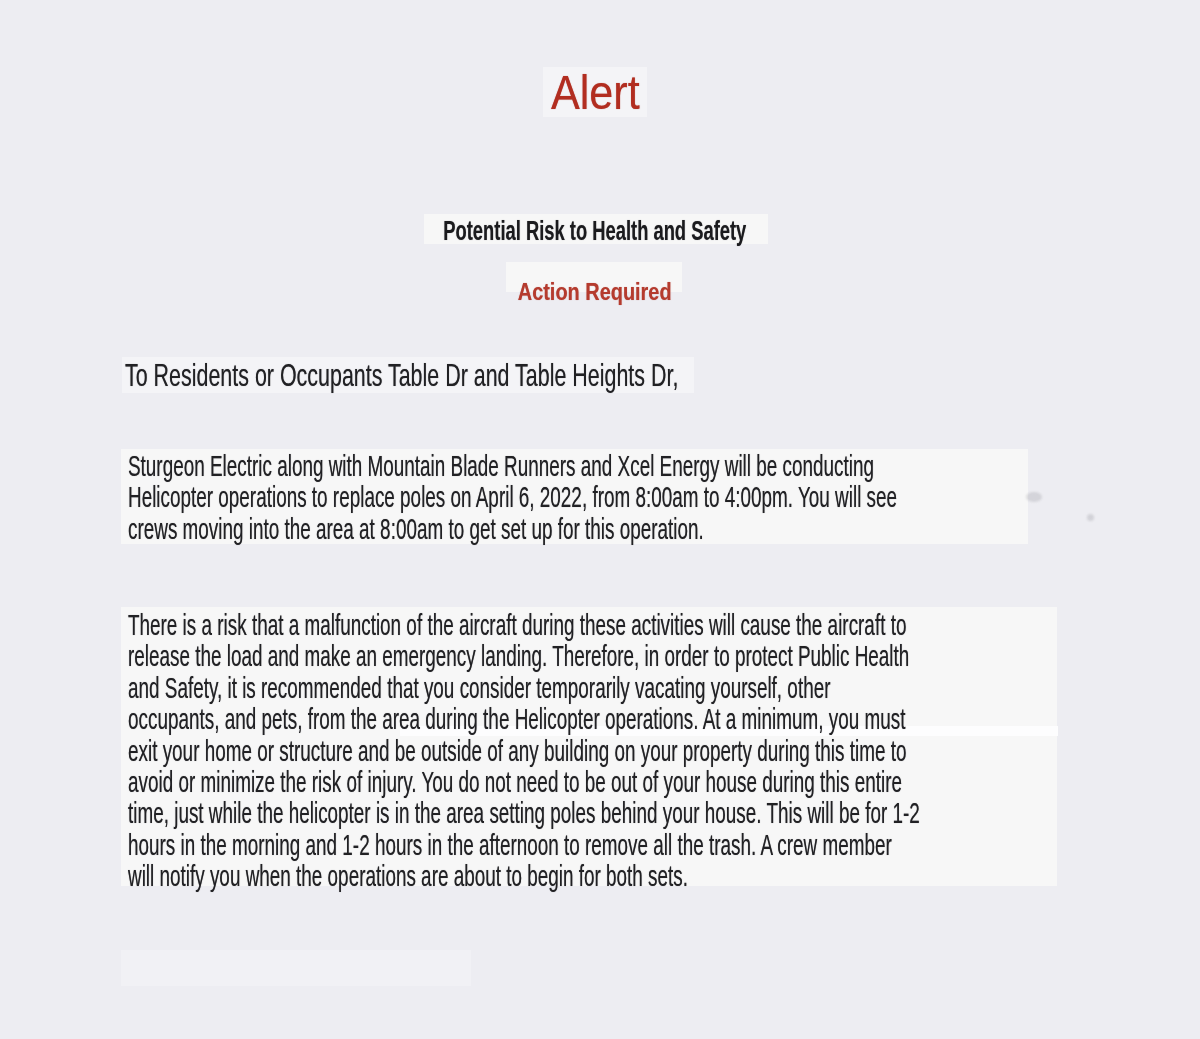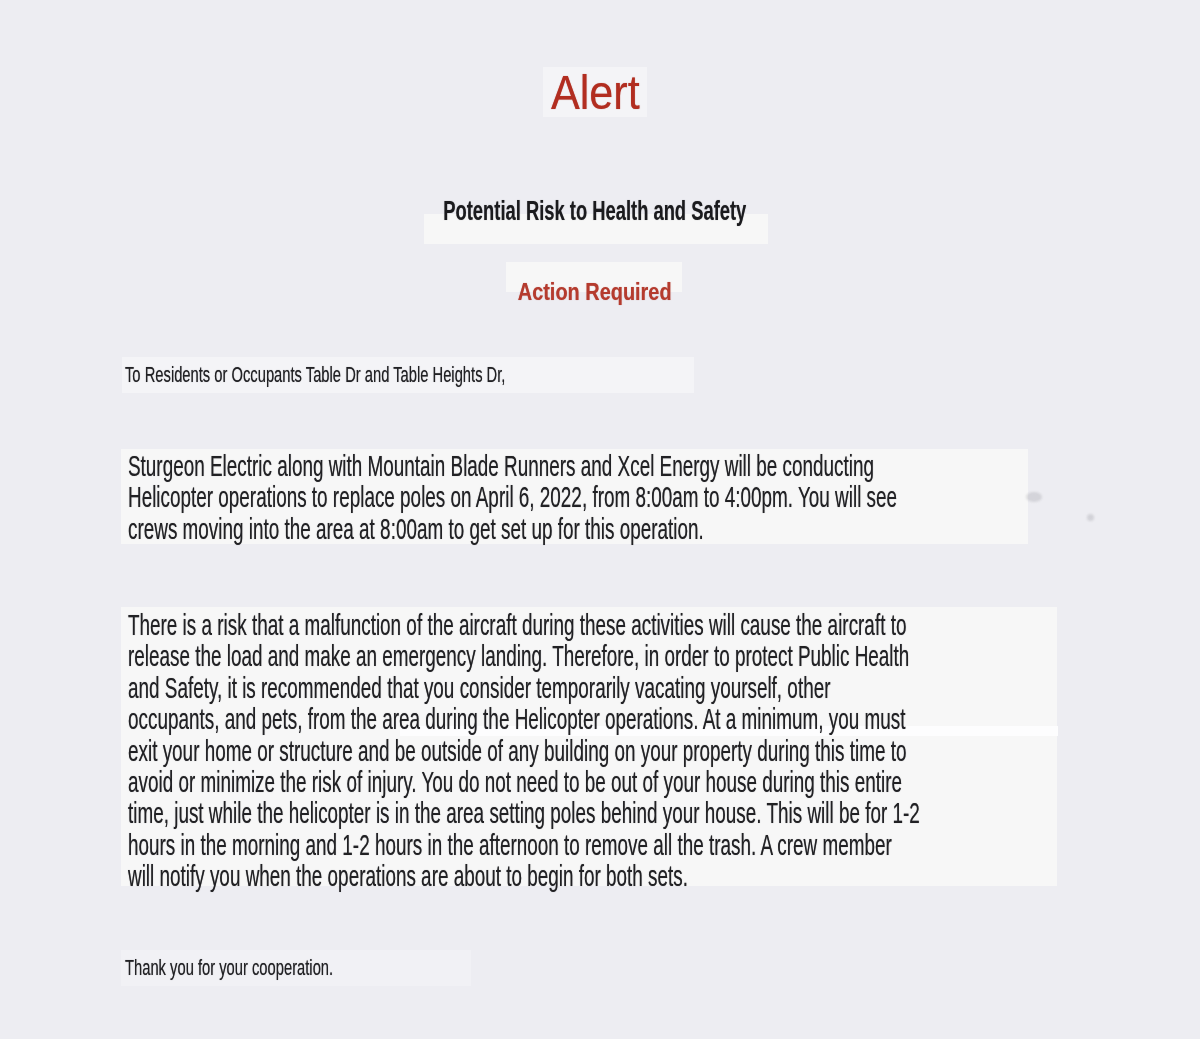--- a/index.html
+++ b/index.html
@@ -53,21 +53,21 @@
     margin-left: -11px;
     text-shadow: 0 0 1px rgba(163,52,40,0.6);
   }
   .body-line {
     height: 31.4px;
     line-height: 31.4px;
     font-size: 30px;
   }
   .body-line .cond { transform: scaleX(0.63); }
   .single-line {
-    font-size: 22px;
+    font-size: 32px;
     line-height: 34px;
   }
   .single-line .cond { transform: scaleX(0.67); }
 
   .streak { position: absolute; background: #fdfdfe; }
   .smudge { position: absolute; border-radius: 50%; }
   #smudge-1 { left: 1026px; top: 492px; width: 16px; height: 10px; background: rgba(125,125,132,0.22); filter: blur(1px); }
   #smudge-2 { left: 1087px; top: 514px; width: 7px; height: 7px; background: rgba(130,130,138,0.25); filter: blur(1px); }
 </style>
 </head>
@@ -81,21 +81,21 @@
   <div class="band soft" style="left:122px; top:357px; width:572px; height:36px;"></div>
   <div class="band" style="left:121px; top:449px; width:907px; height:95px;"></div>
   <div class="band" style="left:121px; top:607px; width:936px; height:279px;"></div>
   <div class="band faint" style="left:121px; top:950px; width:350px; height:36px;"></div>
   <div class="streak" style="left:400px; top:726px; width:658px; height:10px;"></div>
 
   <div class="scan-text centered" style="top:66px;">
     <span class="cond title-text">Alert</span>
   </div>
 
-  <div class="scan-text centered" style="top:196px;">
+  <div class="scan-text centered" style="top:216px;">
     <span class="cond subject-text">Potential Risk to Health and Safety</span>
   </div>
 
   <div class="scan-text centered" style="top:262px;margin-top:16px;">
     <span class="cond action-text">Action Required</span>
   </div>
 
   <div class="scan-text single-line" style="left:125px; top:358px;">
     <span class="cond">To Residents or Occupants Table Dr and Table Heights Dr,</span>
   </div>
@@ -111,20 +111,17 @@
     <div class="body-line"><span class="cond">release the load and make an emergency landing. Therefore, in order to protect Public Health</span></div>
     <div class="body-line"><span class="cond">and Safety, it is recommended that you consider temporarily vacating yourself, other</span></div>
     <div class="body-line"><span class="cond">occupants, and pets, from the area during the Helicopter operations. At a minimum, you must</span></div>
     <div class="body-line"><span class="cond">exit your home or structure and be outside of any building on your property during this time to</span></div>
     <div class="body-line"><span class="cond">avoid or minimize the risk of injury. You do not need to be out of your house during this entire</span></div>
     <div class="body-line"><span class="cond">time, just while the helicopter is in the area setting poles behind your house. This will be for 1-2</span></div>
     <div class="body-line"><span class="cond">hours in the morning and 1-2 hours in the afternoon to remove all the trash. A crew member</span></div>
     <div class="body-line"><span class="cond">will notify you when the operations are about to begin for both sets.</span></div>
   </div>
 
-  <div class="scan-text single-line" style="left:125px; top:951px;">
-    <span class="cond">Thank you for your cooperation.</span>
-  </div>
 
   <div class="smudge" id="smudge-1"></div>
   <div class="smudge" id="smudge-2"></div>
 
 </div>
 
 </body></html>

